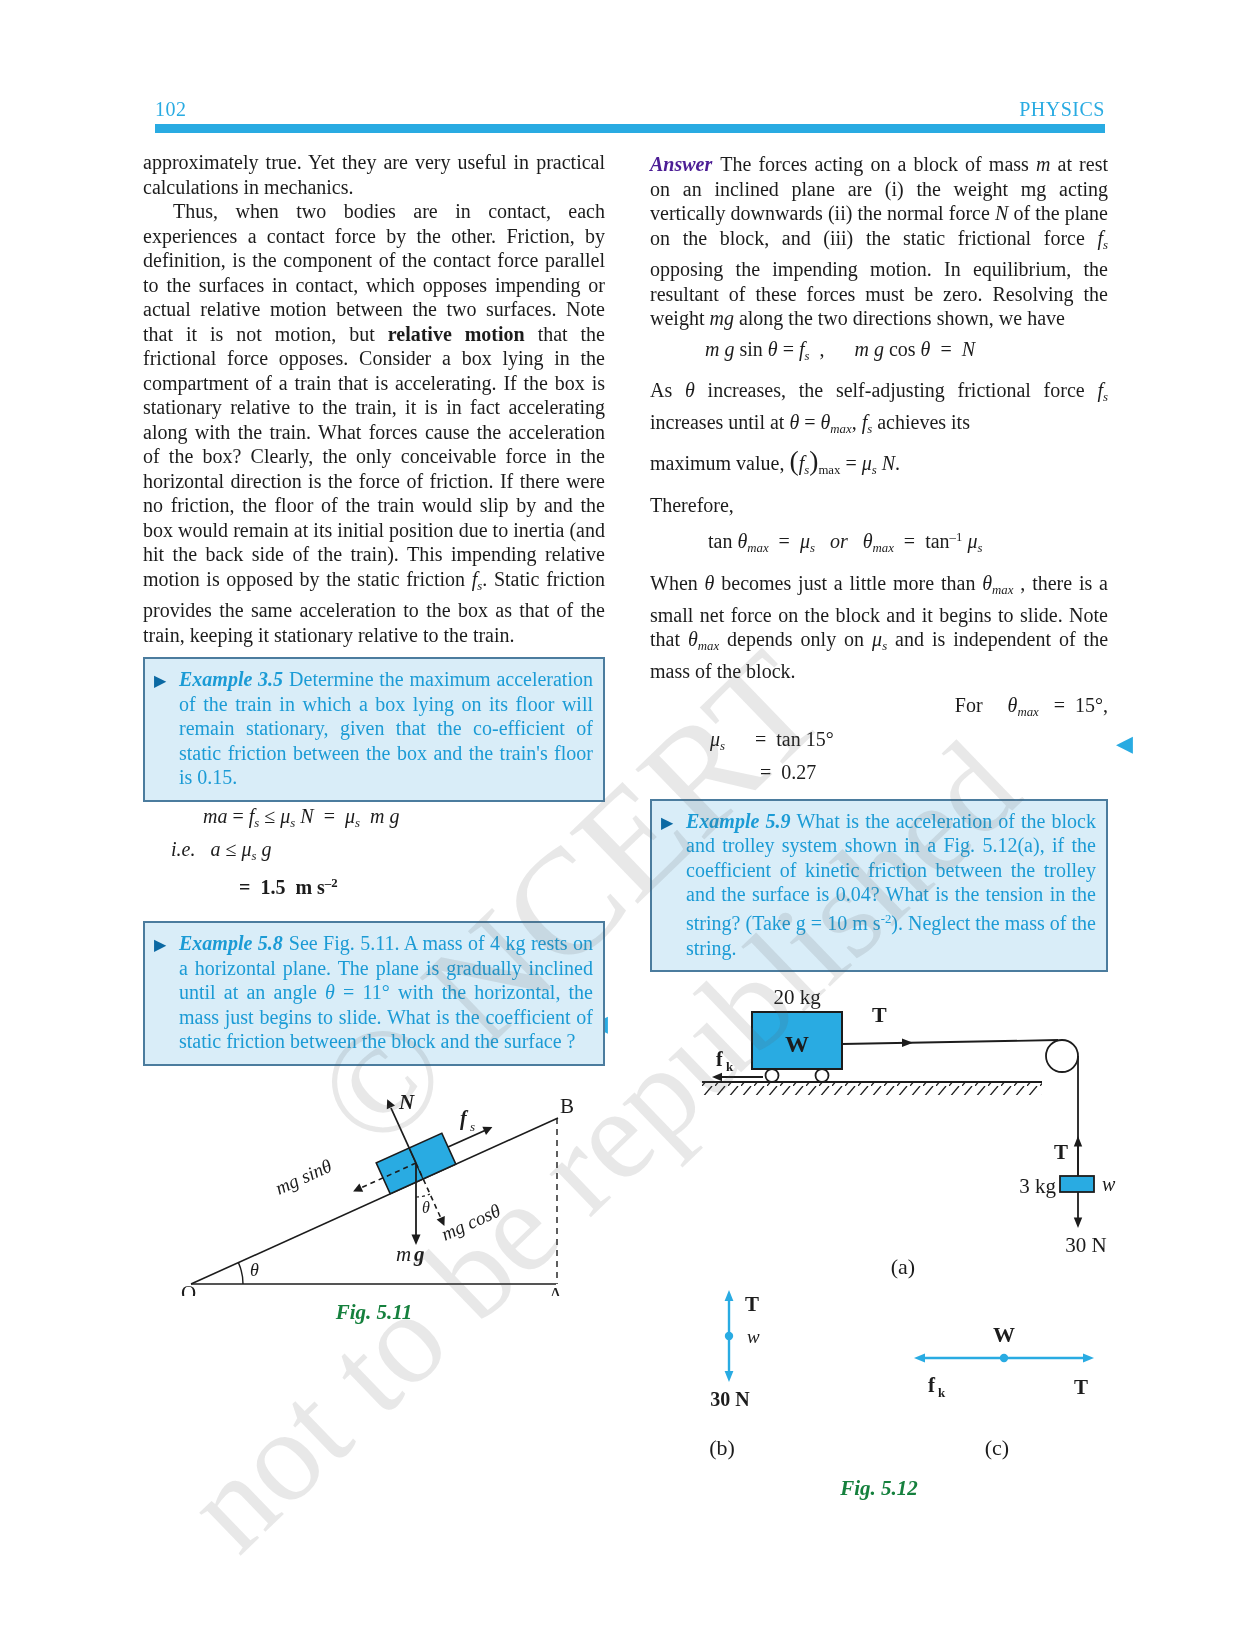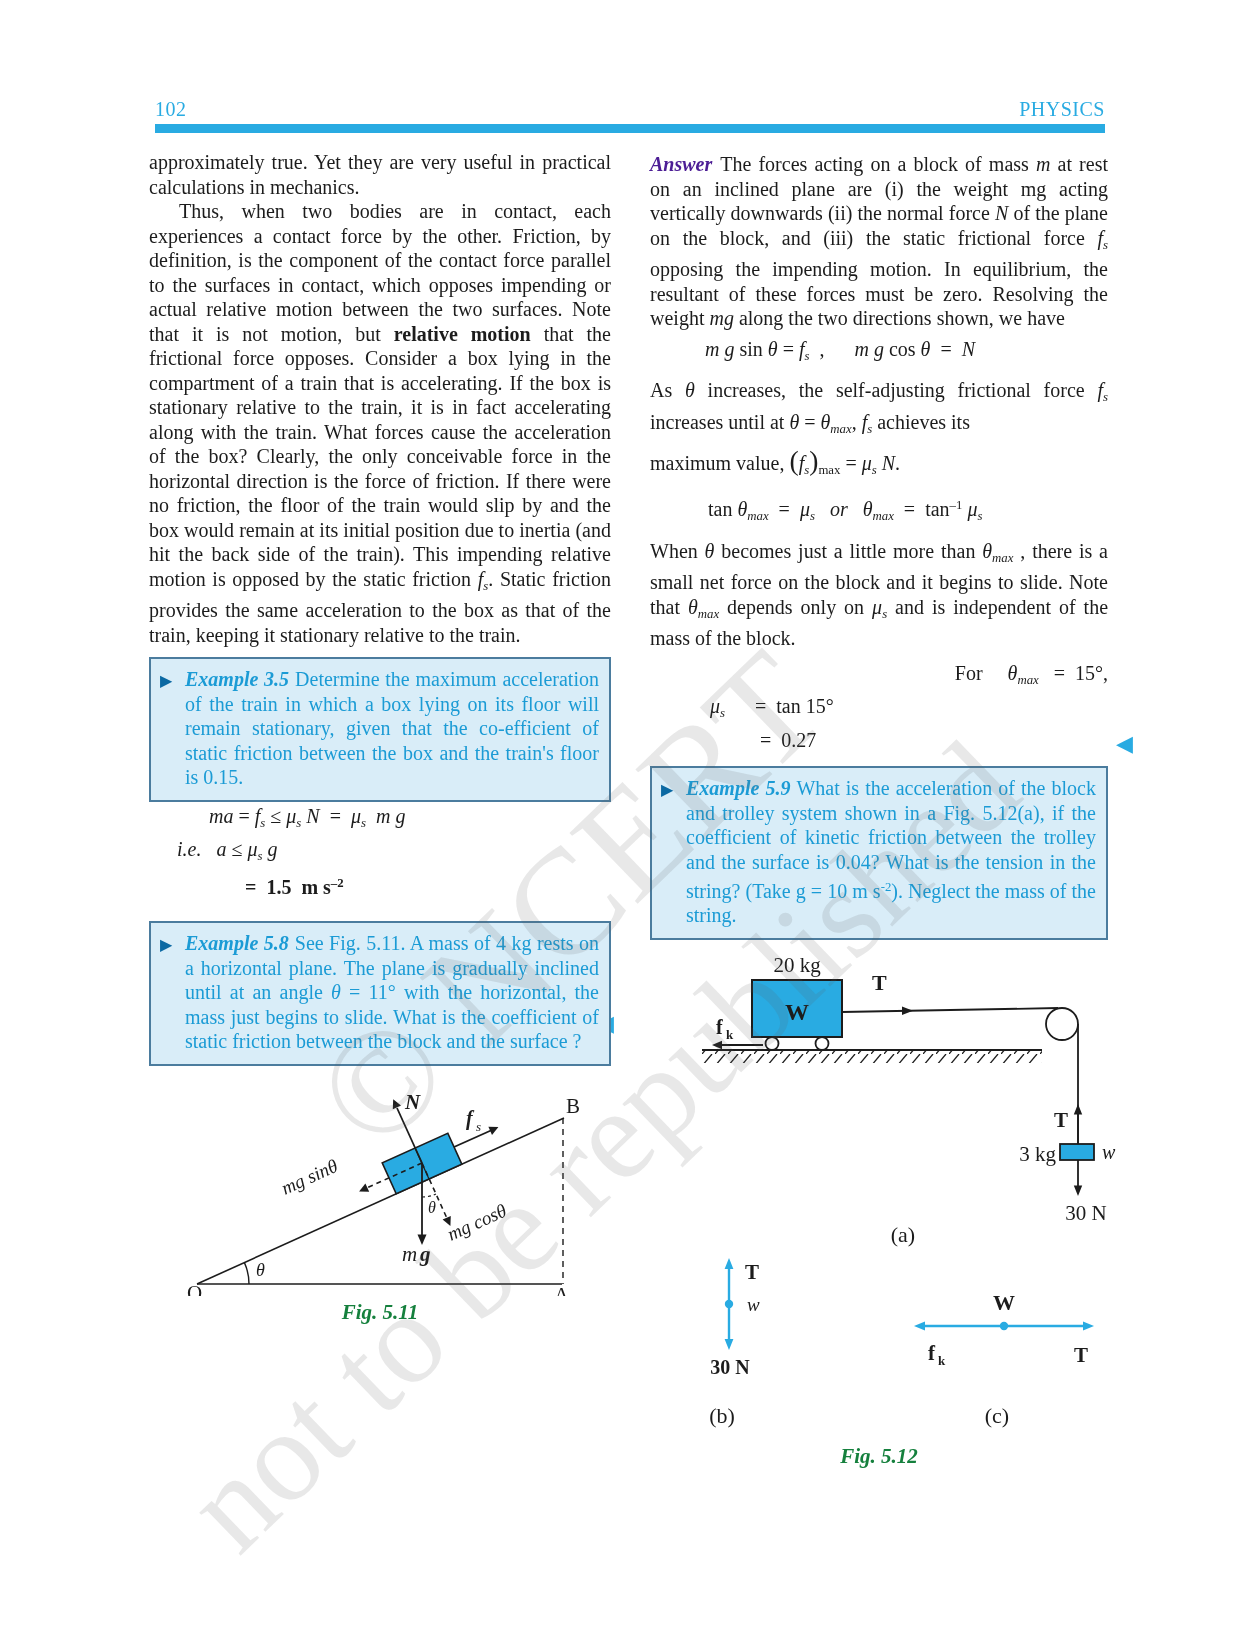--- a/index.html
+++ b/index.html
@@ -5,21 +5,21 @@
   html,body{margin:0;padding:0;background:#e8e8e8;}
   #page{position:relative;width:1238px;height:1635px;background:#ffffff;overflow:hidden;
         font-family:"Liberation Serif",serif;color:#1c1c1c;}
   
   #hdr{position:absolute;left:155px;top:98px;width:950px;}
   #hdr .hrow{display:flex;justify-content:space-between;align-items:flex-start;color:#29ABE2;
              font-size:20px;letter-spacing:0.5px;}
   #hdr .bar{height:9px;background:#29ABE2;margin-top:3px;}
   
   .col{position:absolute;font-size:20px;line-height:24.5px;}
-  #colL{left:149px;top:150px;width:462px;}
+  #colL{left:143px;top:150px;width:462px;}
   #colR{left:650px;top:152px;width:458px;}
   .para{text-align:justify;margin:0;}
   .indent{text-indent:30px;}
   .answer-label{color:#4c1d95;font-weight:bold;font-style:italic;margin-right:8px;}
   .eq{white-space:pre-wrap;margin:2px 0;}
   
   .tk-n{}
   .tk-i{font-style:italic;}
   .tk-b{font-weight:bold;}
   .tk-sub{font-size:64%;vertical-align:-0.32em;font-style:italic;}
@@ -121,20 +121,21 @@
     <div class="fig-caption">Fig. 5.11</div>
   </div>
 
   <div class="col" id="colR">
     <p class="para">
       <span class="answer-label">Answer</span><span><span class="tk-n">The forces acting on a block of mass </span><span class="tk-i">m</span><span class="tk-n"> at rest on an inclined plane are (i) the weight mg acting vertically downwards (ii) the normal force </span><span class="tk-i">N</span><span class="tk-n"> of the plane on the block, and (iii) the static frictional force </span><span class="tk-i">f</span><span class="tk-sub">s</span><span class="tk-n"> opposing the impending motion. In equilibrium, the resultant of these forces must be zero.  Resolving the weight </span><span class="tk-i">mg</span><span class="tk-n"> along the two directions shown, we have</span></span>
     </p>
     <div class="eq" style="padding-left:55px;margin:6px 0 10px;"><span class="tk-i">m g</span><span class="tk-n"> sin </span><span class="tk-i">θ</span><span class="tk-n"> = </span><span class="tk-i">f</span><span class="tk-sub">s</span><span class="tk-n">  ,      </span><span class="tk-i">m g</span><span class="tk-n"> cos </span><span class="tk-i">θ</span><span class="tk-n">  =  </span><span class="tk-i">N</span></div>
     <p class="para" style="margin-bottom:8px;"><span class="tk-n">As </span><span class="tk-i">θ</span><span class="tk-n"> increases, the self-adjusting frictional force </span><span class="tk-i">f</span><span class="tk-sub">s</span><span class="tk-n"> increases until at </span><span class="tk-i">θ</span><span class="tk-n"> = </span><span class="tk-i">θ</span><span class="tk-sub">max</span><span class="tk-n">, </span><span class="tk-i">f</span><span class="tk-sub">s</span><span class="tk-n"> achieves its</span></p>
     <p class="para" style="margin-bottom:10px;"><span class="tk-n">maximum value, </span><span class="tk-big">(</span><span class="tk-i">f</span><span class="tk-sub">s</span><span class="tk-big">)</span><span class="tk-subn">max</span><span class="tk-n"> = </span><span class="tk-i">μ</span><span class="tk-sub">s</span><span class="tk-n"> </span><span class="tk-i">N</span><span class="tk-n">.</span></p>
+    <p class="para" style="margin-bottom:8px;">Therefore,</p>
     <div class="eq" style="padding-left:58px;margin-bottom:10px;"><span class="tk-n">tan </span><span class="tk-i">θ</span><span class="tk-sub">max</span><span class="tk-n">  =  </span><span class="tk-i">μ</span><span class="tk-sub">s</span><span class="tk-n">   </span><span class="tk-i">or</span><span class="tk-n">   </span><span class="tk-i">θ</span><span class="tk-sub">max</span><span class="tk-n">  =  tan</span><span class="tk-sup">–1</span><span class="tk-n"> </span><span class="tk-i">μ</span><span class="tk-sub">s</span></div>
     <p class="para" style="margin-bottom:10px;"><span class="tk-n">When  </span><span class="tk-i">θ</span><span class="tk-n"> becomes just a little more than  </span><span class="tk-i">θ</span><span class="tk-sub">max</span><span class="tk-n"> , there is a small net force on the block and it begins to slide.  Note that  </span><span class="tk-i">θ</span><span class="tk-sub">max</span><span class="tk-n"> depends only on </span><span class="tk-i">μ</span><span class="tk-sub">s</span><span class="tk-n"> and is  independent of the mass of the block.</span></p>
     <div class="eq" style="padding-left:6px;text-align:right;"><span class="tk-n">For     </span><span class="tk-i">θ</span><span class="tk-sub">max</span><span class="tk-n">   =  15°,</span></div>
     <div class="eq" style="padding-left:60px;"><span class="tk-i">μ</span><span class="tk-sub">s</span><span class="tk-n">      =  tan 15°</span></div>
     <div class="eq" style="padding-left:110px;"><span class="tk-n">=  0.27</span></div>
     <span class="end-marker" style="left:466px;top:580px;">◀</span>
 
     <div class="exbox" style="margin-top:14px;">
       <span class="ex-marker">▶</span>
       <span class="ex-title">Example 5.9</span><span><span class="tk-n">What is the acceleration of the block  and  trolley system shown in a Fig. 5.12(a), if the coefficient of kinetic friction between the trolley and the surface is 0.04? What is the tension in the string? (Take g = 10 m s</span><span class="tk-sup">-2</span><span class="tk-n">).  Neglect the mass of the string.</span></span>

